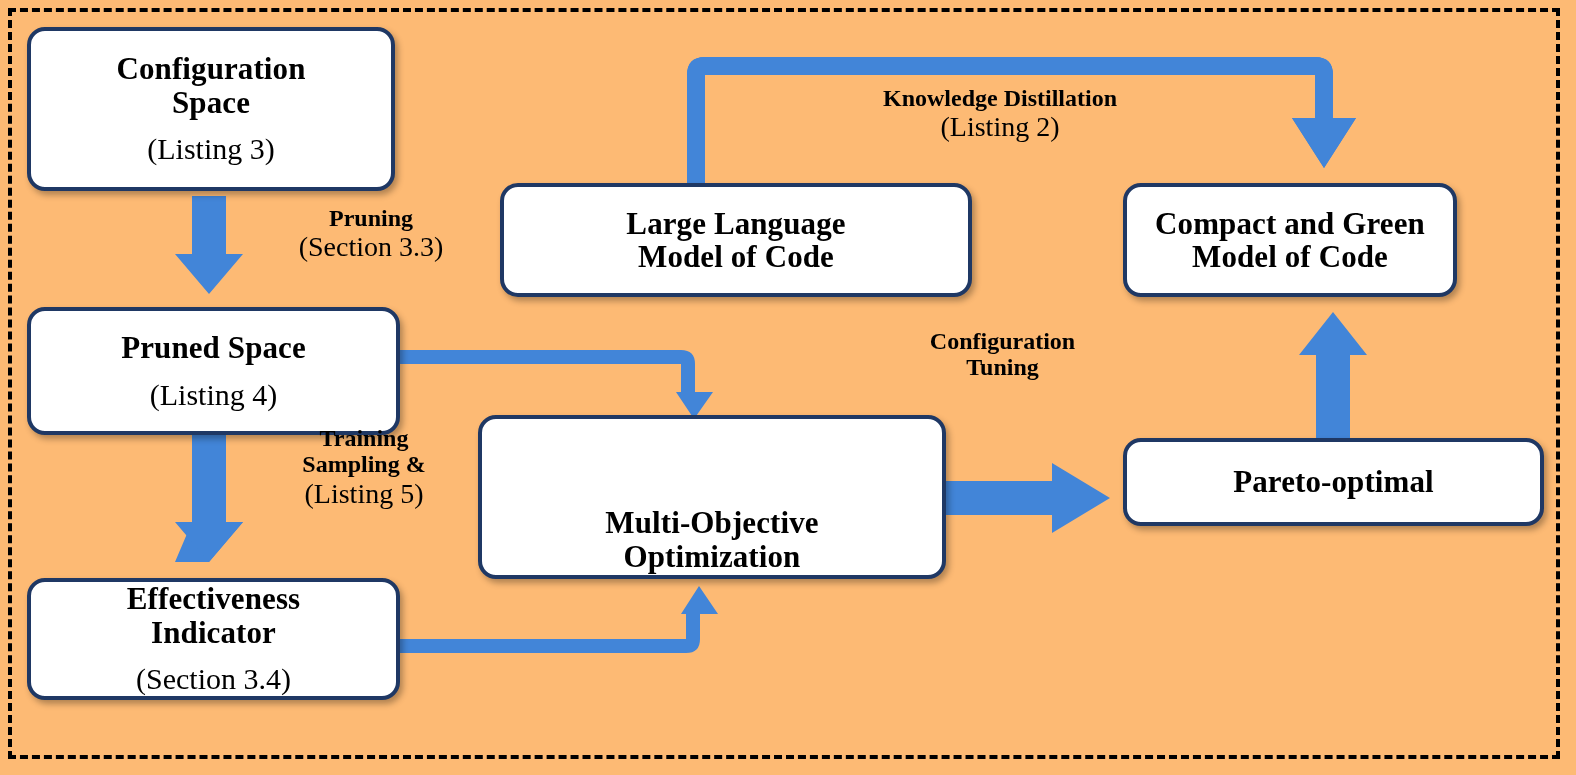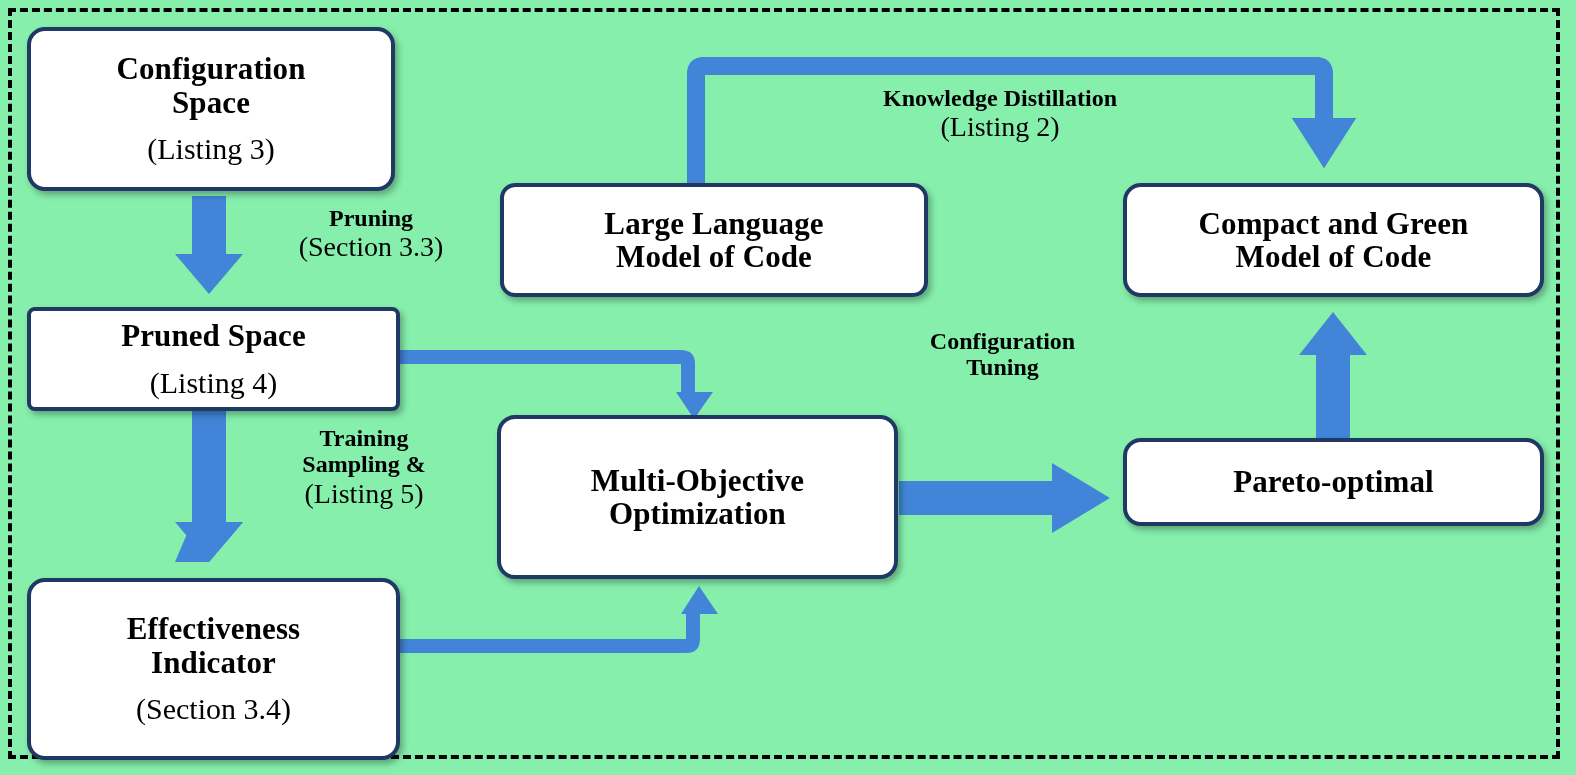--- a/index.html
+++ b/index.html
@@ -1,17 +1,17 @@
 <!DOCTYPE html>
 <html><head>
 <meta charset="utf-8">
 <style>
   html,body{margin:0;padding:0;background:#ffffff;}
   body{width:1576px;height:775px;font-family:"Liberation Serif",serif;}
-  #stage{position:relative;width:1576px;height:775px;overflow:hidden;background:#86efac;}
+  #stage{position:relative;width:1576px;height:775px;overflow:hidden;background:#fdba74;}
 
   
   .frame{
     position:absolute;left:8px;top:8px;width:1552px;height:751px;
     border:4px dashed #000;box-sizing:border-box;
   }
 
   
   .node{
     position:absolute;box-sizing:border-box;
@@ -91,42 +91,42 @@
       <path d="M 1316 438 L 1350 438 L 1350 355 L 1367 355 L 1333 312 L 1299 355 L 1316 355 Z" fill="#4285D8"></path>
     </g>
   </svg>
 
   <div class="node" style="left:27px;top:27px;width:368px;height:164px;">
     <span class="ttl">Configuration</span>
     <span class="ttl">Space</span>
     <span class="sub">(Listing 3)</span>
   </div>
 
-  <div class="node" style="left:27px;top:307px;width:373px;height:104px;border-radius:8px;">
+  <div class="node" style="left:27px;top:307px;width:373px;height:128px;">
     <span class="ttl">Pruned Space</span>
     <span class="sub">(Listing 4)</span>
   </div>
 
-  <div class="node" style="left:27px;top:578px;width:373px;height:182px;">
+  <div class="node" style="left:27px;top:578px;width:373px;height:122px;">
     <span class="ttl">Effectiveness</span>
     <span class="ttl">Indicator</span>
     <span class="sub">(Section 3.4)</span>
   </div>
 
-  <div class="node" style="left:500px;top:183px;width:428px;height:114px;border-radius:15px;">
+  <div class="node" style="left:500px;top:183px;width:472px;height:114px;">
     <span class="ttl">Large Language</span>
     <span class="ttl">Model of Code</span>
   </div>
 
-  <div class="node" style="left:497px;top:415px;width:401px;height:164px;">
+  <div class="node" style="left:478px;top:415px;width:468px;height:164px;justify-content:flex-end;">
     <span class="ttl">Multi-Objective</span>
     <span class="ttl">Optimization</span>
   </div>
 
-  <div class="node" style="left:1123px;top:183px;width:421px;height:114px;">
+  <div class="node" style="left:1123px;top:183px;width:334px;height:114px;">
     <span class="ttl">Compact and Green</span>
     <span class="ttl">Model of Code</span>
   </div>
 
   <div class="node" style="left:1123px;top:438px;width:421px;height:88px;">
     <span class="ttl">Pareto-optimal</span>
   </div>
 
   <div class="elabel" style="left:246px;top:205px;width:250px;">
     <span class="ttl">Pruning</span>

